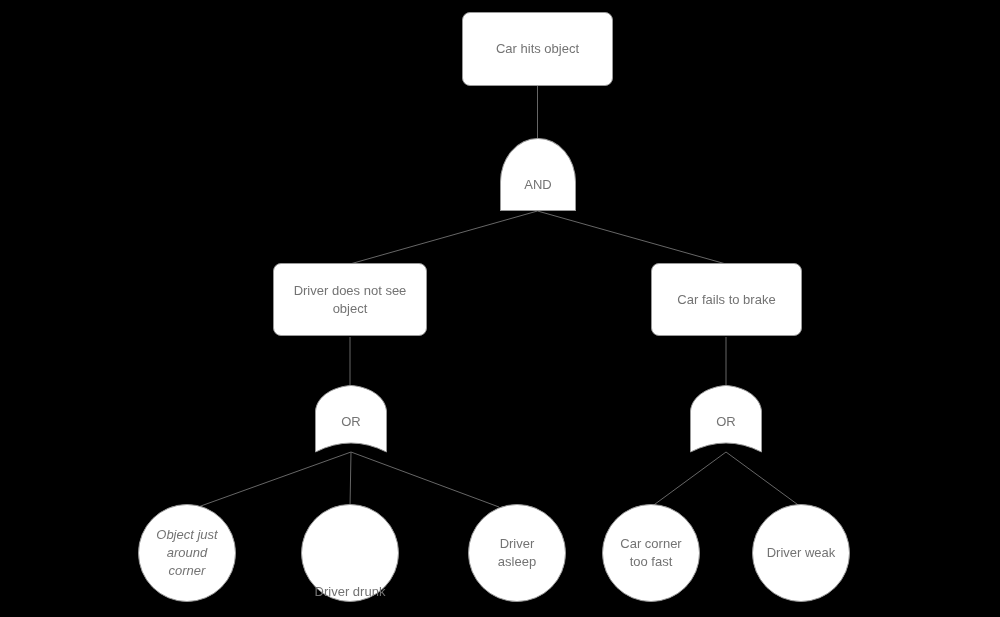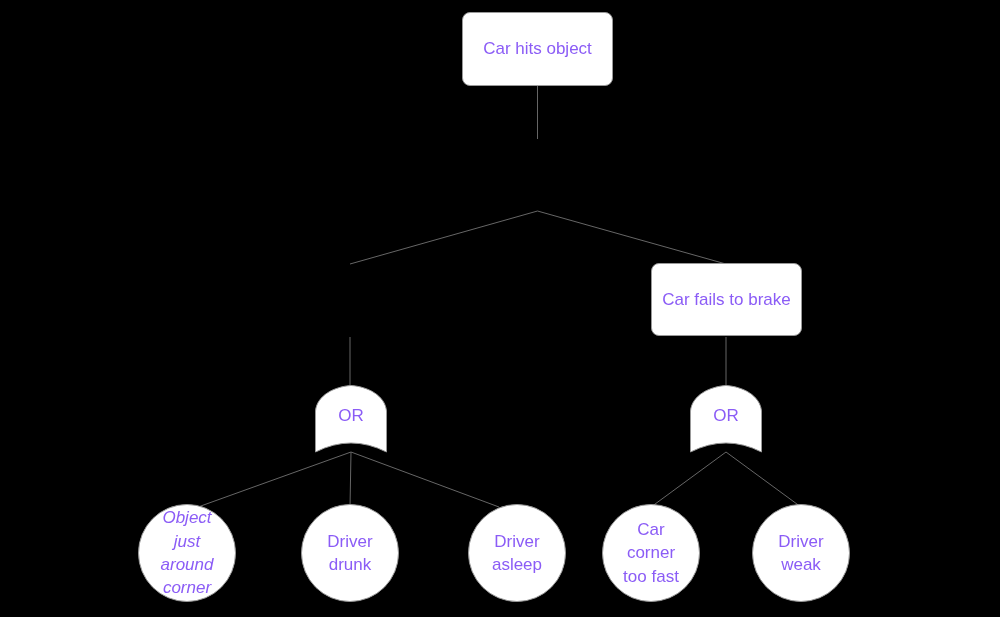--- a/index.html
+++ b/index.html
@@ -7,23 +7,23 @@
     padding: 0;
     background: #000000;
   }
   .canvas {
     position: relative;
     width: 1000px;
     height: 617px;
     background: #000000;
     overflow: hidden;
     font-family: "Liberation Sans", "DejaVu Sans", sans-serif;
-    font-size: 17px;
+    font-size: 13px;
     line-height: 1.38;
-    color: #8b5cf6;
+    color: #737373;
   }
   .edges {
     position: absolute;
     left: 0;
     top: 0;
     z-index: 0;
   }
   .edges line {
     stroke: #666666;
     stroke-width: 1;
@@ -60,34 +60,34 @@
     width: 72px;
     height: 68px;
     background: transparent;
   }
   .or-gate.or-left  { left: 315px; top: 385px; }
   .or-gate.or-right { left: 690px; top: 385px; }
   .or-gate svg { position: absolute; left: 0; top: 0; display: block; }
   .or-gate .gate-label {
     position: absolute;
     left: 0; right: 0;
-    top: 19px;
+    top: 28px;
     text-align: center;
   }
 
   .circle {
     border: 1px solid #999999;
     border-radius: 50%;
     width: 98px;
     height: 98px;
     padding: 0 10px;
     top: 504px;
   }
   .circle.basic-1 { left: 138px; font-style: italic; }
-  .circle.basic-2 { left: 301px; }
+  .circle.basic-2 { left: 301px; align-items: flex-end; }
   .circle.basic-3 { left: 468px; }
   .circle.basic-4 { left: 602px; }
   .circle.basic-5 { left: 752px; }
 </style>
 </head>
 <body>
 
 <div class="canvas">
 
   <svg class="edges" width="1000" height="617">
@@ -100,21 +100,27 @@
     <line x1="351" y1="452" x2="350" y2="507"></line>
     <line x1="351" y1="452" x2="499" y2="507"></line>
     <line x1="726" y1="452" x2="651" y2="507"></line>
     <line x1="726" y1="452" x2="801" y2="507"></line>
   </svg>
 
   <div class="node rect top-event">
     <span>Car hits object</span>
   </div>
 
+  <div class="node and-gate">
+    <span>AND</span>
+  </div>
 
+  <div class="node rect inter-left">
+    <span>Driver does not see object</span>
+  </div>
 
   <div class="node rect inter-right">
     <span>Car fails to brake</span>
   </div>
 
   <div class="or-gate or-left">
     <svg width="72" height="68" viewBox="0 0 72 68">
       <path d="M 0.5 67 Q 36 49 71.5 67 L 71.5 26 C 70 10 52 1.5 36 0.5 C 20 1.5 2 10 0.5 26 Z" fill="#ffffff" stroke="#999999" stroke-width="1"></path>
     </svg>
     <span class="gate-label">OR</span>

